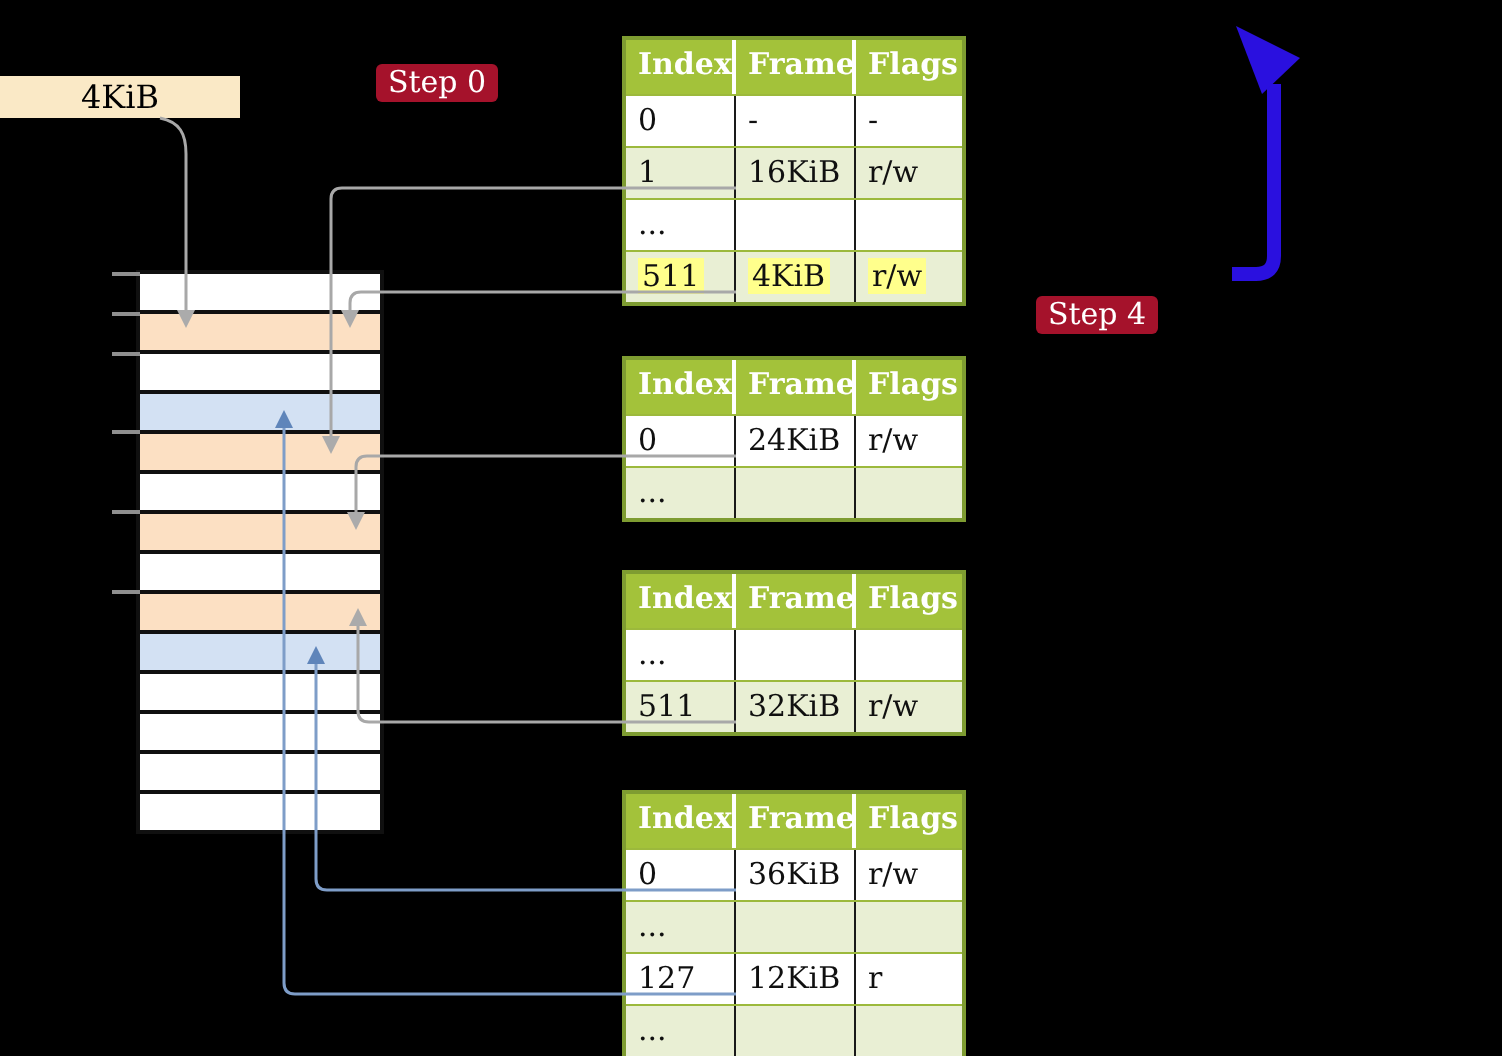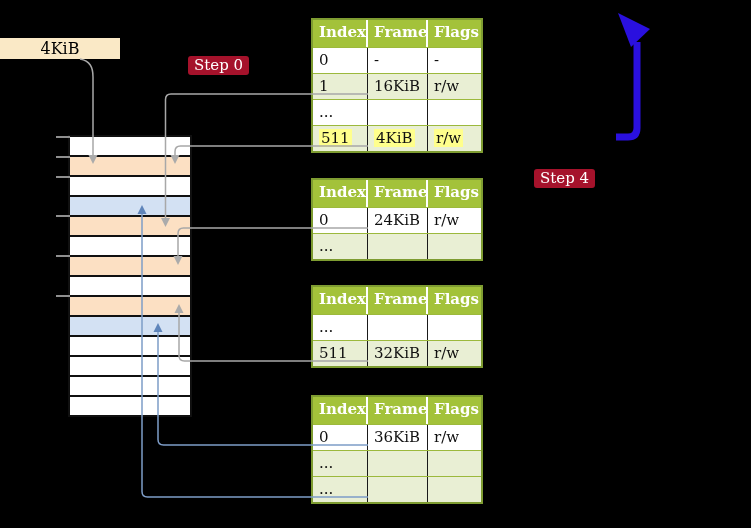--- a/index.html
+++ b/index.html
@@ -38,22 +38,22 @@
   
   #overlay{position:absolute;left:0;top:0;pointer-events:none;}
 </style>
 </head>
 <body>
 
 <div id="canvas">
 
   <div id="memlabel">4KiB</div>
 
-  <div class="badge badge-red" style="left:188px;top:56px;">Step 0</div>
-  <div class="badge badge-red" style="left:518px;top:169px;margin-left:16px;">Step 4</div>
+  <div class="badge badge-red" style="left:188px;top:32px;">Step 0</div>
+  <div class="badge badge-red" style="left:518px;top:148px;">Step 4</div>
 
   <div id="strip">
       <div class="frame-row frame-white"></div>
       <div class="frame-row frame-orange"></div>
       <div class="frame-row frame-white"></div>
       <div class="frame-row frame-blue"></div>
       <div class="frame-row frame-orange"></div>
       <div class="frame-row frame-white"></div>
       <div class="frame-row frame-orange"></div>
       <div class="frame-row frame-white"></div>
@@ -134,20 +134,25 @@
       </div>
       <div class="trow body row-white">
         <div class="tcell">0</div>
         <div class="tcell">36KiB</div>
         <div class="tcell">r/w</div>
       </div>
       <div class="trow body row-green">
         <div class="tcell">...</div>
         <div class="tcell"></div>
         <div class="tcell"></div>
+      </div>
+      <div class="trow body row-white">
+        <div class="tcell">127</div>
+        <div class="tcell">12KiB</div>
+        <div class="tcell">r</div>
       </div>
       <div class="trow body row-green">
         <div class="tcell">...</div>
         <div class="tcell"></div>
         <div class="tcell"></div>
       </div>
     </div>
 
   <svg id="overlay" width="751" height="528" viewBox="0 0 751 528">
 

